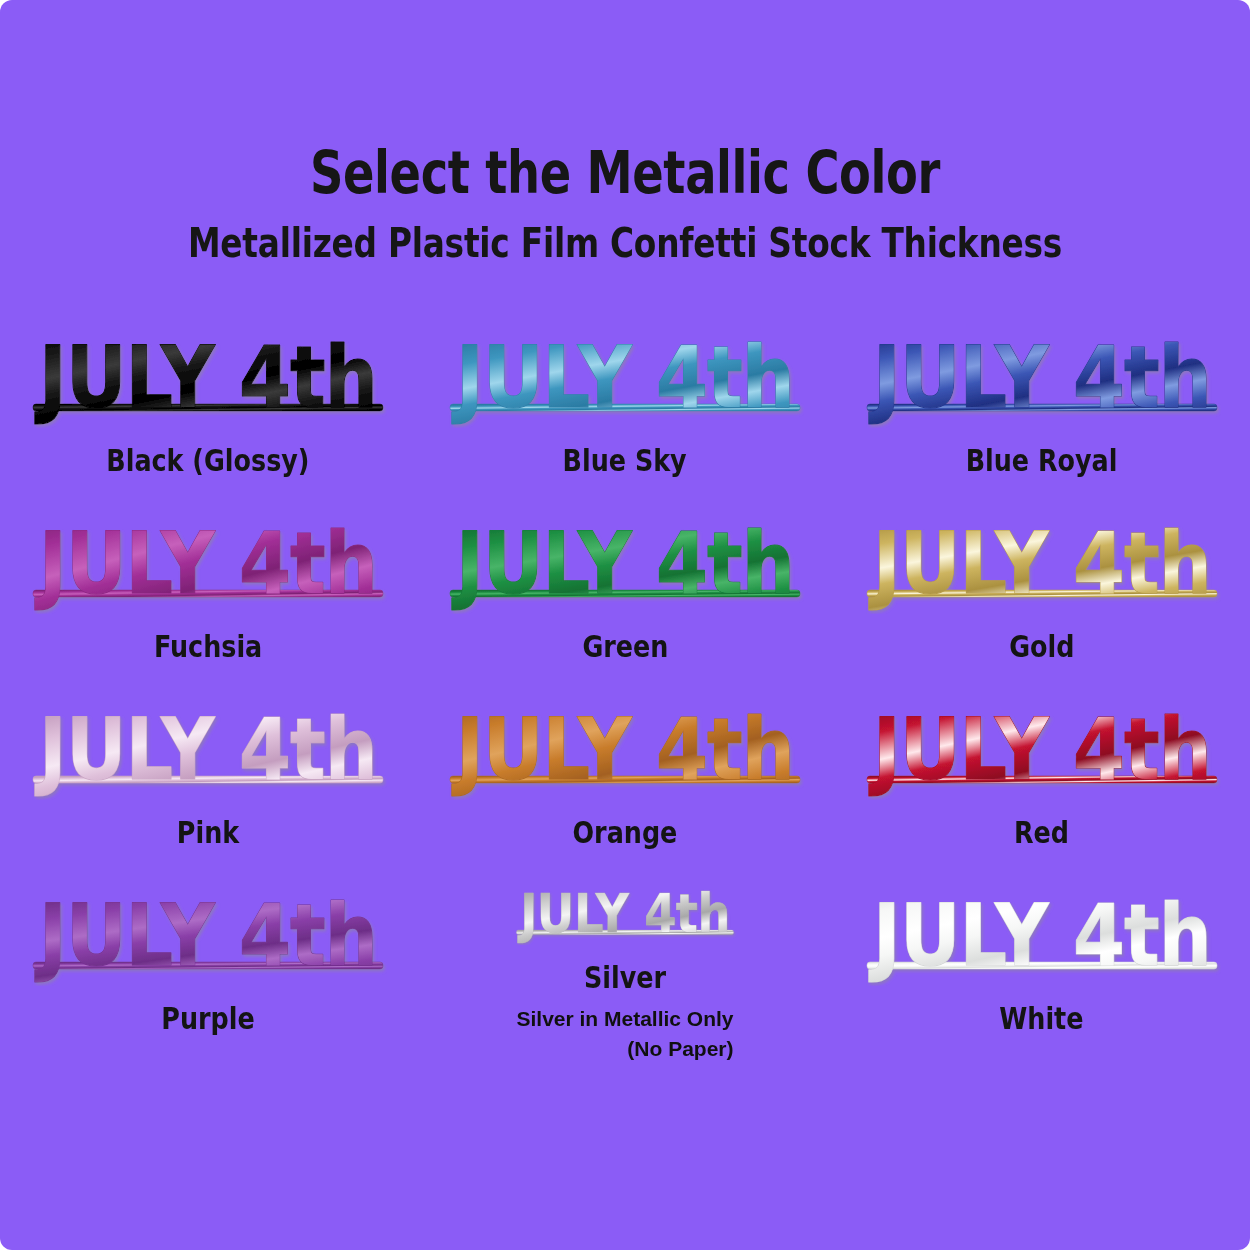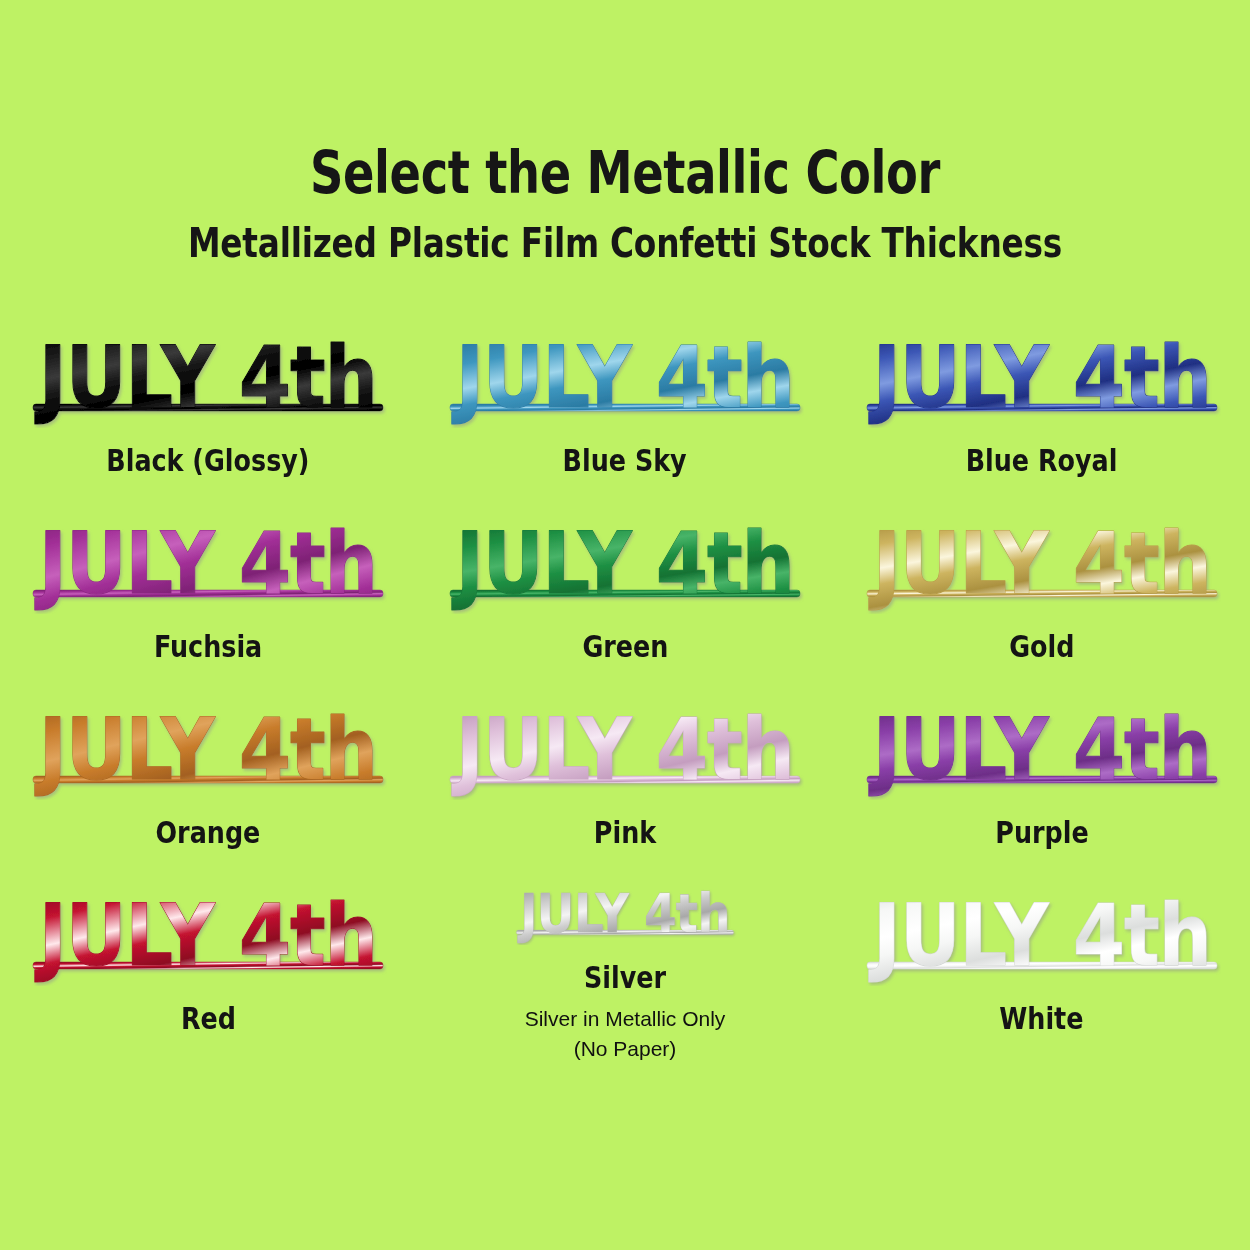--- a/index.html
+++ b/index.html
@@ -12,21 +12,22 @@
     height: 1250px;
     overflow: hidden;
     font-family: "Liberation Sans", sans-serif;
     -webkit-font-smoothing: antialiased;
   }
 
   #page {
     position: relative;
     width: 1250px;
     height: 1250px;
-    background: #bef264;
+    background: #8b5cf6;
+    border-radius: 12px;
   }
 
   
   .header {
     position: absolute;
     top: 140px;
     left: 0;
     width: 1250px;
     text-align: center;
   }
@@ -81,26 +82,26 @@
     font-size: 31px;
     line-height: 36px;
     color: #141414;
     margin-top: 14px;
     transform: scaleX(0.82);
     transform-origin: center center;
     white-space: nowrap;
   }
   .swatch-note {
     font-family: "Liberation Sans", sans-serif;
-    font-weight: normal;
+    font-weight: bold;
     font-size: 21px;
     line-height: 30px;
     color: #101010;
     margin-top: 9px;
-    text-align: center;
+    text-align: right;
     white-space: pre-line;
   }
 </style>
 </head>
 <body>
 
 <div id="page">
 
   <div class="header">
     <div class="title">Select the Metallic Color</div>
@@ -248,20 +249,44 @@
           <g filter="url(#shadow-gold)">
             <rect x="4" y="84" width="350" height="7" rx="3" fill="url(#grad-gold)" stroke="#b89c45" stroke-width="0.5"></rect>
             <text x="179" y="87" text-anchor="middle" font-family="&quot;DejaVu Sans&quot;, sans-serif" font-weight="bold" font-size="86" letter-spacing="-1" textLength="338" lengthAdjust="spacingAndGlyphs" fill="url(#grad-gold)" stroke="#b89c45" stroke-width="1.1" stroke-linejoin="round" paint-order="stroke">JULY 4th</text>
           </g>
         </svg>
         <div class="swatch-label">Gold</div>
       </div>
       <div class="cell">
         <svg class="swatch-art" viewBox="0 0 358 108">
           <defs>
+            <linearGradient id="grad-pink" x1="22%" y1="0%" x2="99%" y2="100%">
+              <stop offset="0%" stop-color="#c49dbf" stop-opacity="1"></stop>
+              <stop offset="16%" stop-color="#dfc0da" stop-opacity="1"></stop>
+              <stop offset="34%" stop-color="#f6e9f4" stop-opacity="1"></stop>
+              <stop offset="46%" stop-color="#dfc0da" stop-opacity="1"></stop>
+              <stop offset="62%" stop-color="#c49dbf" stop-opacity="1"></stop>
+              <stop offset="74%" stop-color="#f6e9f4" stop-opacity="1"></stop>
+              <stop offset="86%" stop-color="#dfc0da" stop-opacity="1"></stop>
+              <stop offset="100%" stop-color="#c49dbf" stop-opacity="1"></stop>
+            </linearGradient>
+            <filter id="shadow-pink" x="-12%" y="-12%" width="130%" height="140%">
+              <feDropShadow dx="1.6" dy="2.2" stdDeviation="1.5" flood-color="#8e8e8e" flood-opacity="0.5"></feDropShadow>
+            </filter>
+          </defs>
+          <g filter="url(#shadow-pink)">
+            <rect x="4" y="84" width="350" height="7" rx="3" fill="url(#grad-pink)" stroke="#c9a6c4" stroke-width="0.5"></rect>
+            <text x="179" y="87" text-anchor="middle" font-family="&quot;DejaVu Sans&quot;, sans-serif" font-weight="bold" font-size="86" letter-spacing="-1" textLength="338" lengthAdjust="spacingAndGlyphs" fill="url(#grad-pink)" stroke="#c9a6c4" stroke-width="1.1" stroke-linejoin="round" paint-order="stroke">JULY 4th</text>
+          </g>
+        </svg>
+        <div class="swatch-label">Pink</div>
+      </div>
+      <div class="cell">
+        <svg class="swatch-art" viewBox="0 0 358 108">
+          <defs>
             <linearGradient id="grad-orange" x1="11%" y1="0%" x2="92%" y2="100%">
               <stop offset="0%" stop-color="#a36020" stop-opacity="1"></stop>
               <stop offset="16%" stop-color="#c87c2b" stop-opacity="1"></stop>
               <stop offset="34%" stop-color="#e0a35c" stop-opacity="1"></stop>
               <stop offset="46%" stop-color="#c87c2b" stop-opacity="1"></stop>
               <stop offset="62%" stop-color="#a36020" stop-opacity="1"></stop>
               <stop offset="74%" stop-color="#e0a35c" stop-opacity="1"></stop>
               <stop offset="86%" stop-color="#c87c2b" stop-opacity="1"></stop>
               <stop offset="100%" stop-color="#a36020" stop-opacity="1"></stop>
             </linearGradient>
@@ -272,40 +297,40 @@
           <g filter="url(#shadow-orange)">
             <rect x="4" y="84" width="350" height="7" rx="3" fill="url(#grad-orange)" stroke="#ab6822" stroke-width="0.5"></rect>
             <text x="179" y="87" text-anchor="middle" font-family="&quot;DejaVu Sans&quot;, sans-serif" font-weight="bold" font-size="86" letter-spacing="-1" textLength="338" lengthAdjust="spacingAndGlyphs" fill="url(#grad-orange)" stroke="#ab6822" stroke-width="1.1" stroke-linejoin="round" paint-order="stroke">JULY 4th</text>
           </g>
         </svg>
         <div class="swatch-label">Orange</div>
       </div>
       <div class="cell">
         <svg class="swatch-art" viewBox="0 0 358 108">
           <defs>
-            <linearGradient id="grad-pink" x1="22%" y1="0%" x2="99%" y2="100%">
-              <stop offset="0%" stop-color="#c49dbf" stop-opacity="1"></stop>
-              <stop offset="16%" stop-color="#dfc0da" stop-opacity="1"></stop>
-              <stop offset="34%" stop-color="#f6e9f4" stop-opacity="1"></stop>
-              <stop offset="46%" stop-color="#dfc0da" stop-opacity="1"></stop>
-              <stop offset="62%" stop-color="#c49dbf" stop-opacity="1"></stop>
-              <stop offset="74%" stop-color="#f6e9f4" stop-opacity="1"></stop>
-              <stop offset="86%" stop-color="#dfc0da" stop-opacity="1"></stop>
-              <stop offset="100%" stop-color="#c49dbf" stop-opacity="1"></stop>
-            </linearGradient>
-            <filter id="shadow-pink" x="-12%" y="-12%" width="130%" height="140%">
-              <feDropShadow dx="1.6" dy="2.2" stdDeviation="1.5" flood-color="#8e8e8e" flood-opacity="0.5"></feDropShadow>
-            </filter>
-          </defs>
-          <g filter="url(#shadow-pink)">
-            <rect x="4" y="84" width="350" height="7" rx="3" fill="url(#grad-pink)" stroke="#c9a6c4" stroke-width="0.5"></rect>
-            <text x="179" y="87" text-anchor="middle" font-family="&quot;DejaVu Sans&quot;, sans-serif" font-weight="bold" font-size="86" letter-spacing="-1" textLength="338" lengthAdjust="spacingAndGlyphs" fill="url(#grad-pink)" stroke="#c9a6c4" stroke-width="1.1" stroke-linejoin="round" paint-order="stroke">JULY 4th</text>
-          </g>
-        </svg>
-        <div class="swatch-label">Pink</div>
+            <linearGradient id="grad-red" x1="14%" y1="0%" x2="88%" y2="100%">
+              <stop offset="0%" stop-color="#8e0c22" stop-opacity="1"></stop>
+              <stop offset="16%" stop-color="#c41230" stop-opacity="1"></stop>
+              <stop offset="34%" stop-color="#ffe9ec" stop-opacity="1"></stop>
+              <stop offset="46%" stop-color="#c41230" stop-opacity="1"></stop>
+              <stop offset="62%" stop-color="#8e0c22" stop-opacity="1"></stop>
+              <stop offset="74%" stop-color="#ffe9ec" stop-opacity="1"></stop>
+              <stop offset="86%" stop-color="#c41230" stop-opacity="1"></stop>
+              <stop offset="100%" stop-color="#8e0c22" stop-opacity="1"></stop>
+            </linearGradient>
+            <filter id="shadow-red" x="-12%" y="-12%" width="130%" height="140%">
+              <feDropShadow dx="1.6" dy="2.2" stdDeviation="1.5" flood-color="#8e8e8e" flood-opacity="0.5"></feDropShadow>
+            </filter>
+          </defs>
+          <g filter="url(#shadow-red)">
+            <rect x="4" y="84" width="350" height="7" rx="3" fill="url(#grad-red)" stroke="#a00f28" stroke-width="0.5"></rect>
+            <text x="179" y="87" text-anchor="middle" font-family="&quot;DejaVu Sans&quot;, sans-serif" font-weight="bold" font-size="86" letter-spacing="-1" textLength="338" lengthAdjust="spacingAndGlyphs" fill="url(#grad-red)" stroke="#a00f28" stroke-width="1.1" stroke-linejoin="round" paint-order="stroke">JULY 4th</text>
+          </g>
+        </svg>
+        <div class="swatch-label">Red</div>
       </div>
       <div class="cell">
         <svg class="swatch-art" viewBox="0 0 358 108">
           <defs>
             <linearGradient id="grad-purple" x1="33%" y1="0%" x2="81%" y2="100%">
               <stop offset="0%" stop-color="#6d2e87" stop-opacity="1"></stop>
               <stop offset="16%" stop-color="#8a3fa8" stop-opacity="1"></stop>
               <stop offset="34%" stop-color="#ad6cc6" stop-opacity="1"></stop>
               <stop offset="46%" stop-color="#8a3fa8" stop-opacity="1"></stop>
               <stop offset="62%" stop-color="#6d2e87" stop-opacity="1"></stop>
@@ -320,44 +345,20 @@
           <g filter="url(#shadow-purple)">
             <rect x="4" y="84" width="350" height="7" rx="3" fill="url(#grad-purple)" stroke="#763191" stroke-width="0.5"></rect>
             <text x="179" y="87" text-anchor="middle" font-family="&quot;DejaVu Sans&quot;, sans-serif" font-weight="bold" font-size="86" letter-spacing="-1" textLength="338" lengthAdjust="spacingAndGlyphs" fill="url(#grad-purple)" stroke="#763191" stroke-width="1.1" stroke-linejoin="round" paint-order="stroke">JULY 4th</text>
           </g>
         </svg>
         <div class="swatch-label">Purple</div>
       </div>
       <div class="cell">
         <svg class="swatch-art" viewBox="0 0 358 108">
           <defs>
-            <linearGradient id="grad-red" x1="14%" y1="0%" x2="88%" y2="100%">
-              <stop offset="0%" stop-color="#8e0c22" stop-opacity="1"></stop>
-              <stop offset="16%" stop-color="#c41230" stop-opacity="1"></stop>
-              <stop offset="34%" stop-color="#ffe9ec" stop-opacity="1"></stop>
-              <stop offset="46%" stop-color="#c41230" stop-opacity="1"></stop>
-              <stop offset="62%" stop-color="#8e0c22" stop-opacity="1"></stop>
-              <stop offset="74%" stop-color="#ffe9ec" stop-opacity="1"></stop>
-              <stop offset="86%" stop-color="#c41230" stop-opacity="1"></stop>
-              <stop offset="100%" stop-color="#8e0c22" stop-opacity="1"></stop>
-            </linearGradient>
-            <filter id="shadow-red" x="-12%" y="-12%" width="130%" height="140%">
-              <feDropShadow dx="1.6" dy="2.2" stdDeviation="1.5" flood-color="#8e8e8e" flood-opacity="0.5"></feDropShadow>
-            </filter>
-          </defs>
-          <g filter="url(#shadow-red)">
-            <rect x="4" y="84" width="350" height="7" rx="3" fill="url(#grad-red)" stroke="#a00f28" stroke-width="0.5"></rect>
-            <text x="179" y="87" text-anchor="middle" font-family="&quot;DejaVu Sans&quot;, sans-serif" font-weight="bold" font-size="86" letter-spacing="-1" textLength="338" lengthAdjust="spacingAndGlyphs" fill="url(#grad-red)" stroke="#a00f28" stroke-width="1.1" stroke-linejoin="round" paint-order="stroke">JULY 4th</text>
-          </g>
-        </svg>
-        <div class="swatch-label">Red</div>
-      </div>
-      <div class="cell">
-        <svg class="swatch-art" viewBox="0 0 358 108">
-          <defs>
             <linearGradient id="grad-silver" x1="25%" y1="0%" x2="95%" y2="100%">
               <stop offset="0%" stop-color="#a8a8a8" stop-opacity="1"></stop>
               <stop offset="16%" stop-color="#cdcdcd" stop-opacity="1"></stop>
               <stop offset="34%" stop-color="#f4f4f4" stop-opacity="1"></stop>
               <stop offset="46%" stop-color="#cdcdcd" stop-opacity="1"></stop>
               <stop offset="62%" stop-color="#a8a8a8" stop-opacity="1"></stop>
               <stop offset="74%" stop-color="#f4f4f4" stop-opacity="1"></stop>
               <stop offset="86%" stop-color="#cdcdcd" stop-opacity="1"></stop>
               <stop offset="100%" stop-color="#a8a8a8" stop-opacity="1"></stop>
             </linearGradient>

